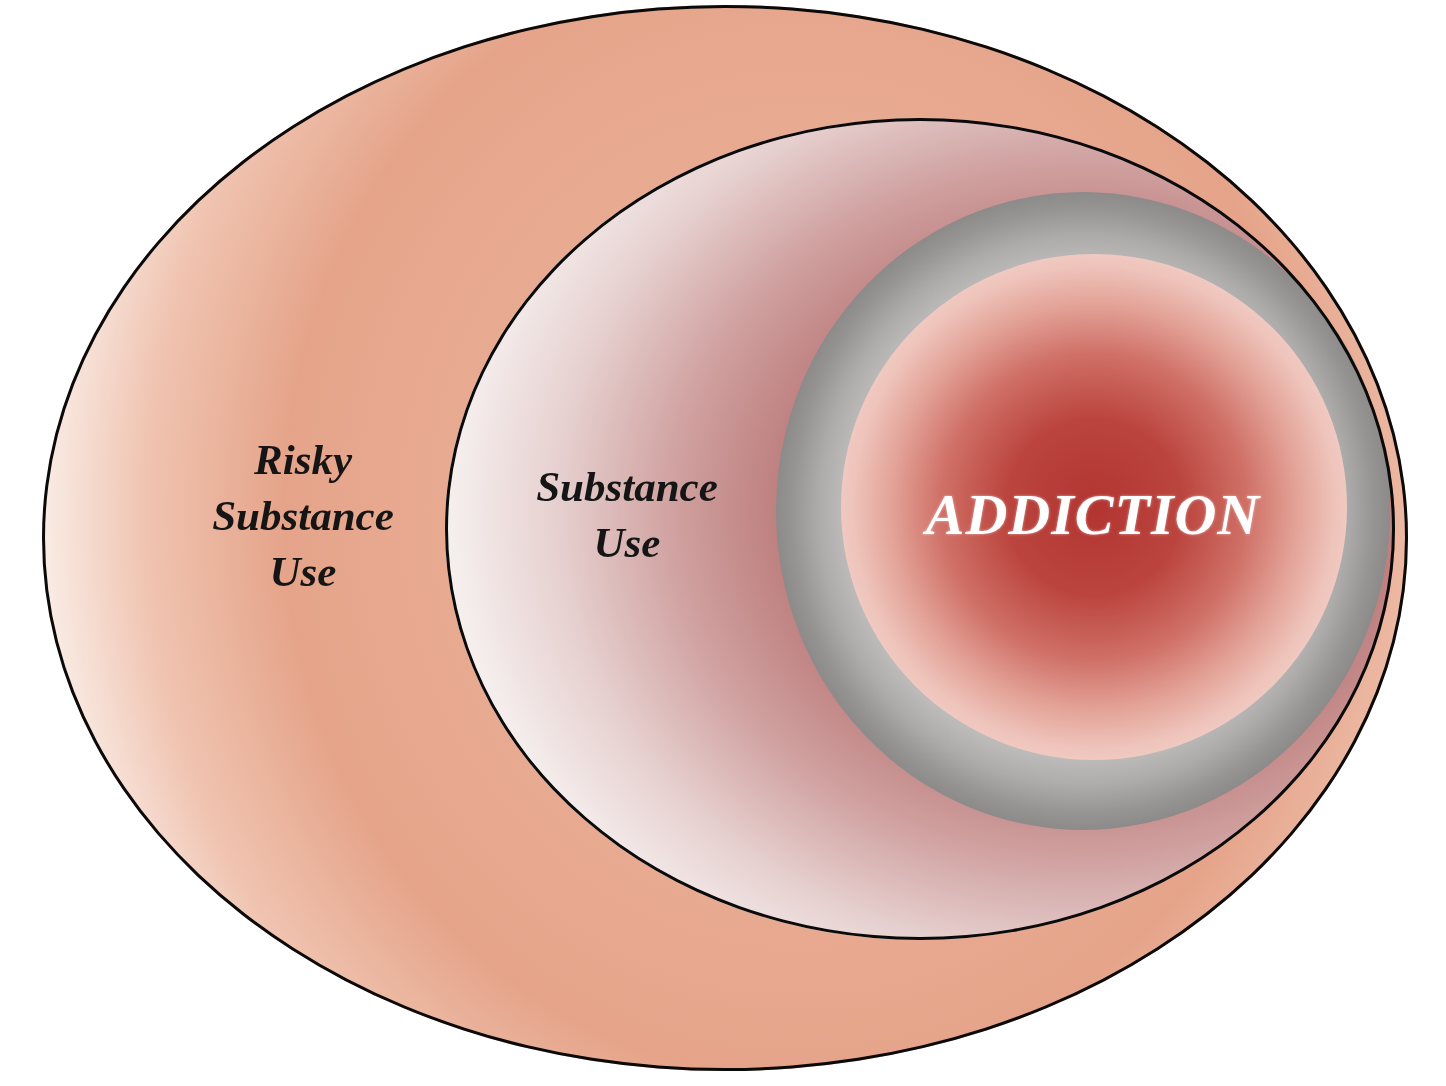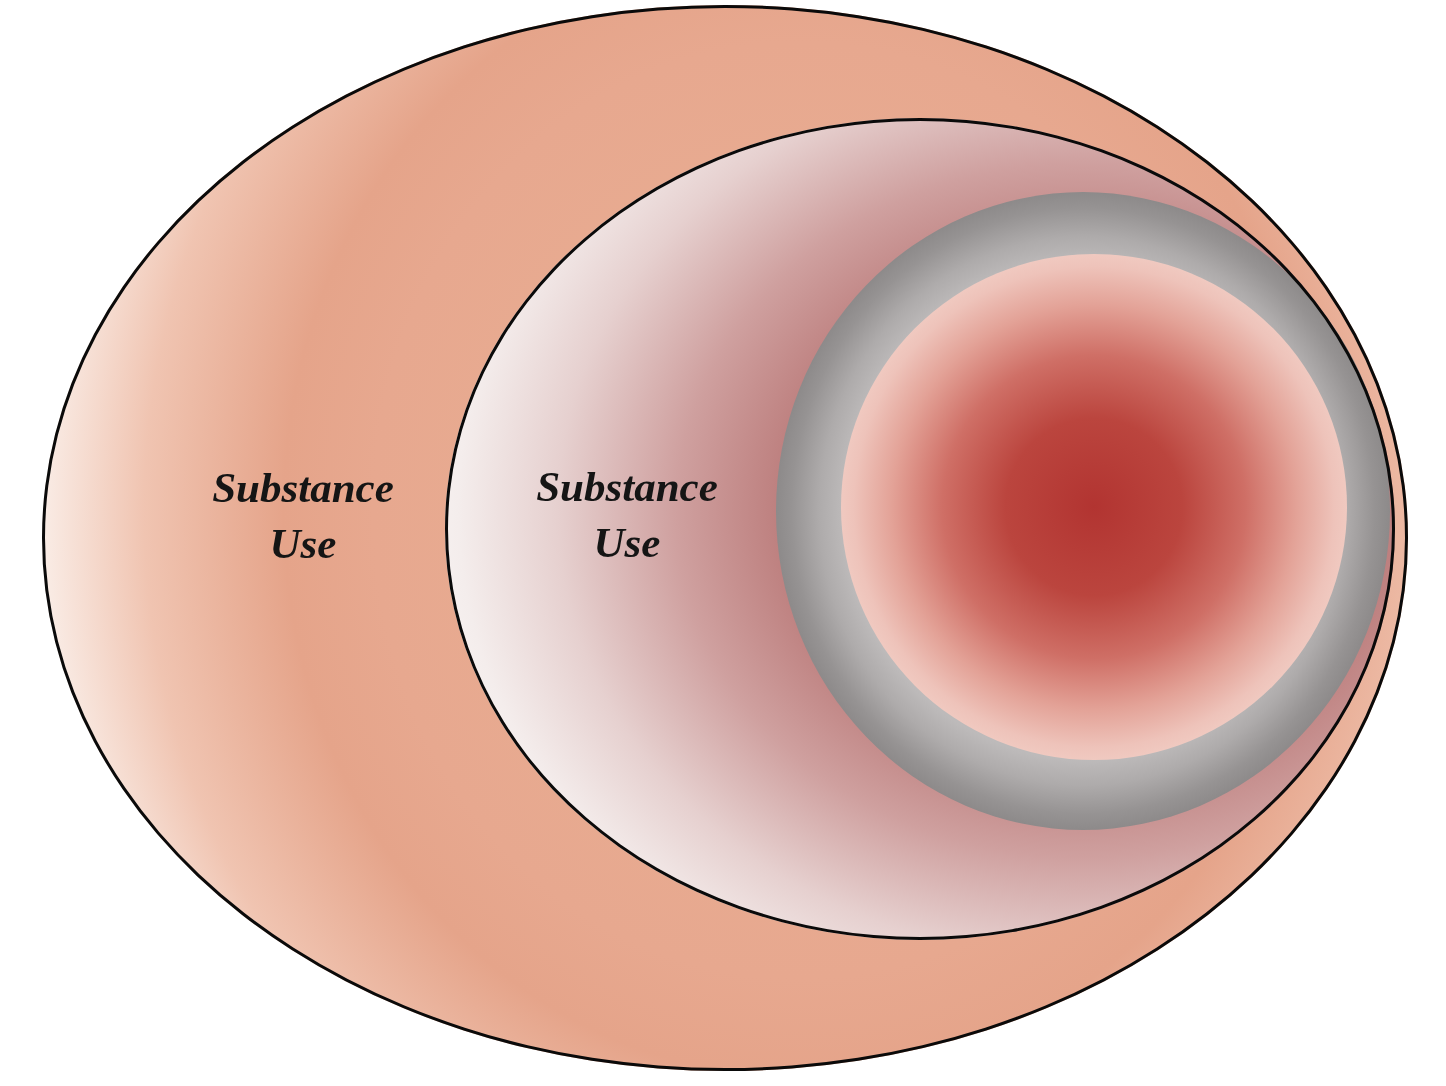--- a/index.html
+++ b/index.html
@@ -104,23 +104,27 @@
 
   <div class="shape gray-ring"></div>
 
   <div class="shape addiction-circle"></div>
 
   <div class="shape middle-stroke"></div>
 
   <div class="shape outer-stroke"></div>
 
   <div class="zone-label label-risky">
+    <span class="label-line">Risky</span>
     <span class="label-line">Substance</span>
     <span class="label-line">Use</span>
   </div>
 
   <div class="zone-label label-sud">
     <span class="label-line">Substance</span>
     <span class="label-line">Use</span>
   </div>
 
+  <div class="zone-label label-addiction">
+    <span class="label-line">ADDICTION</span>
+  </div>
 
 </div>
 
 </body></html>

